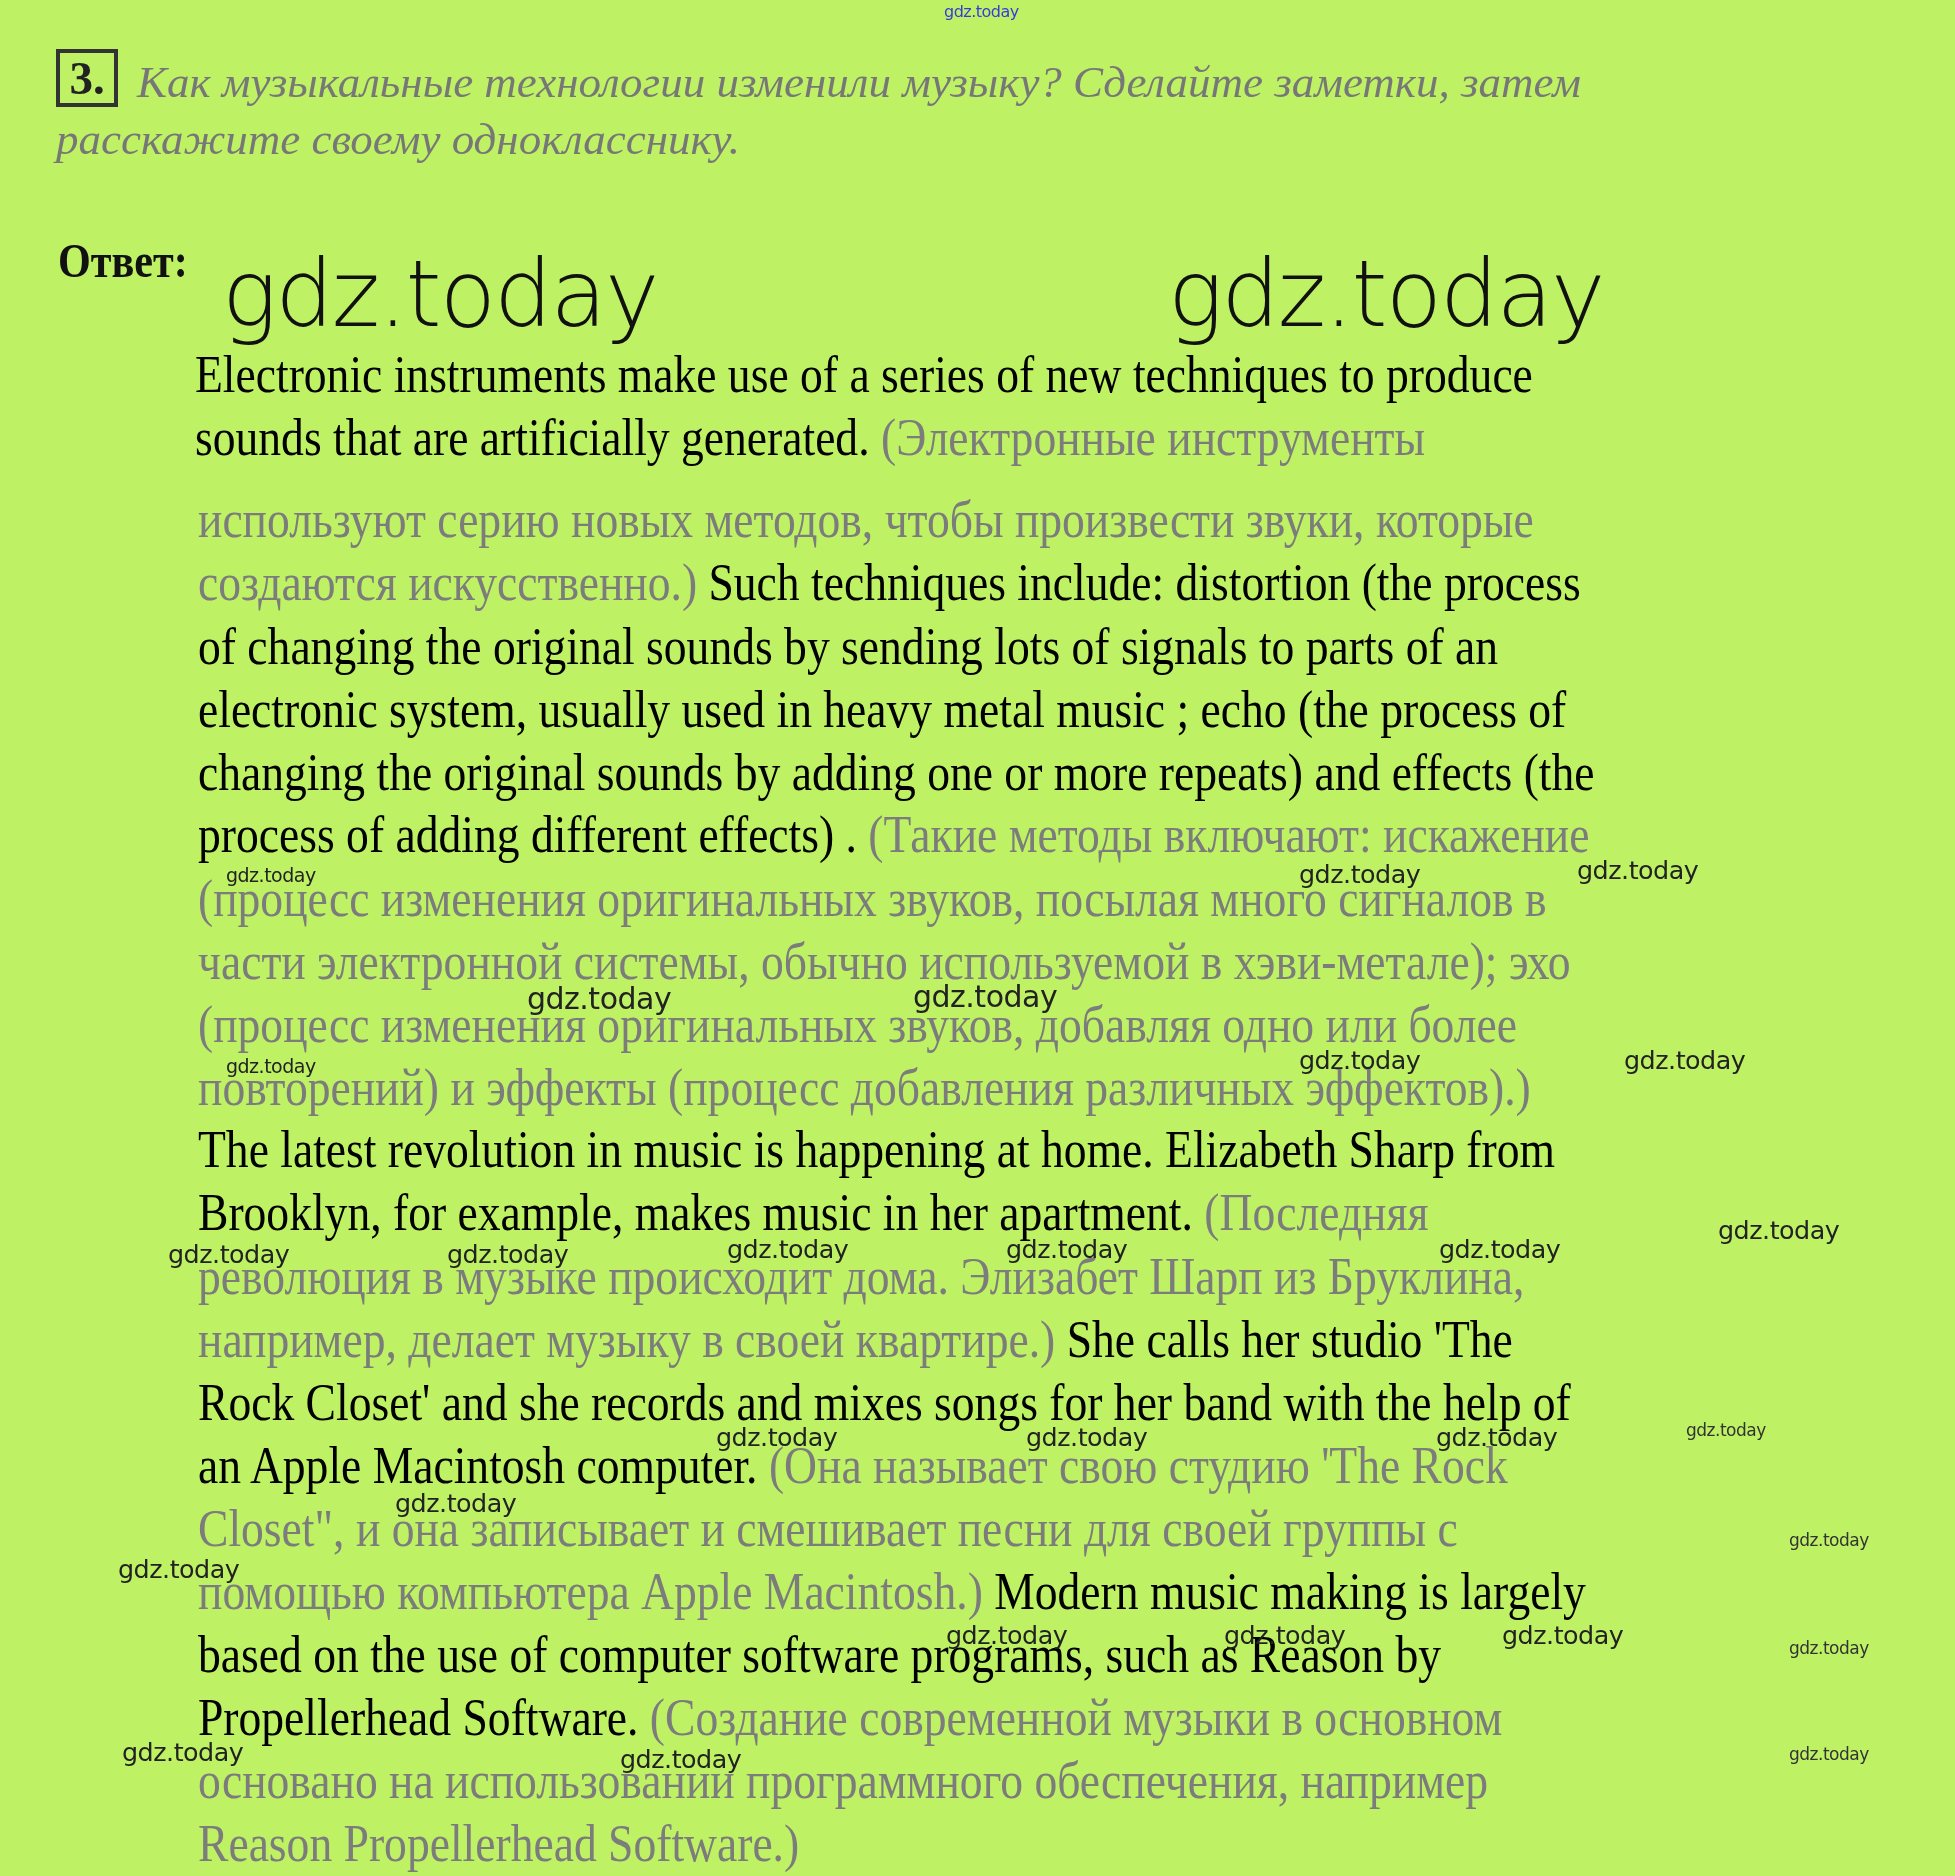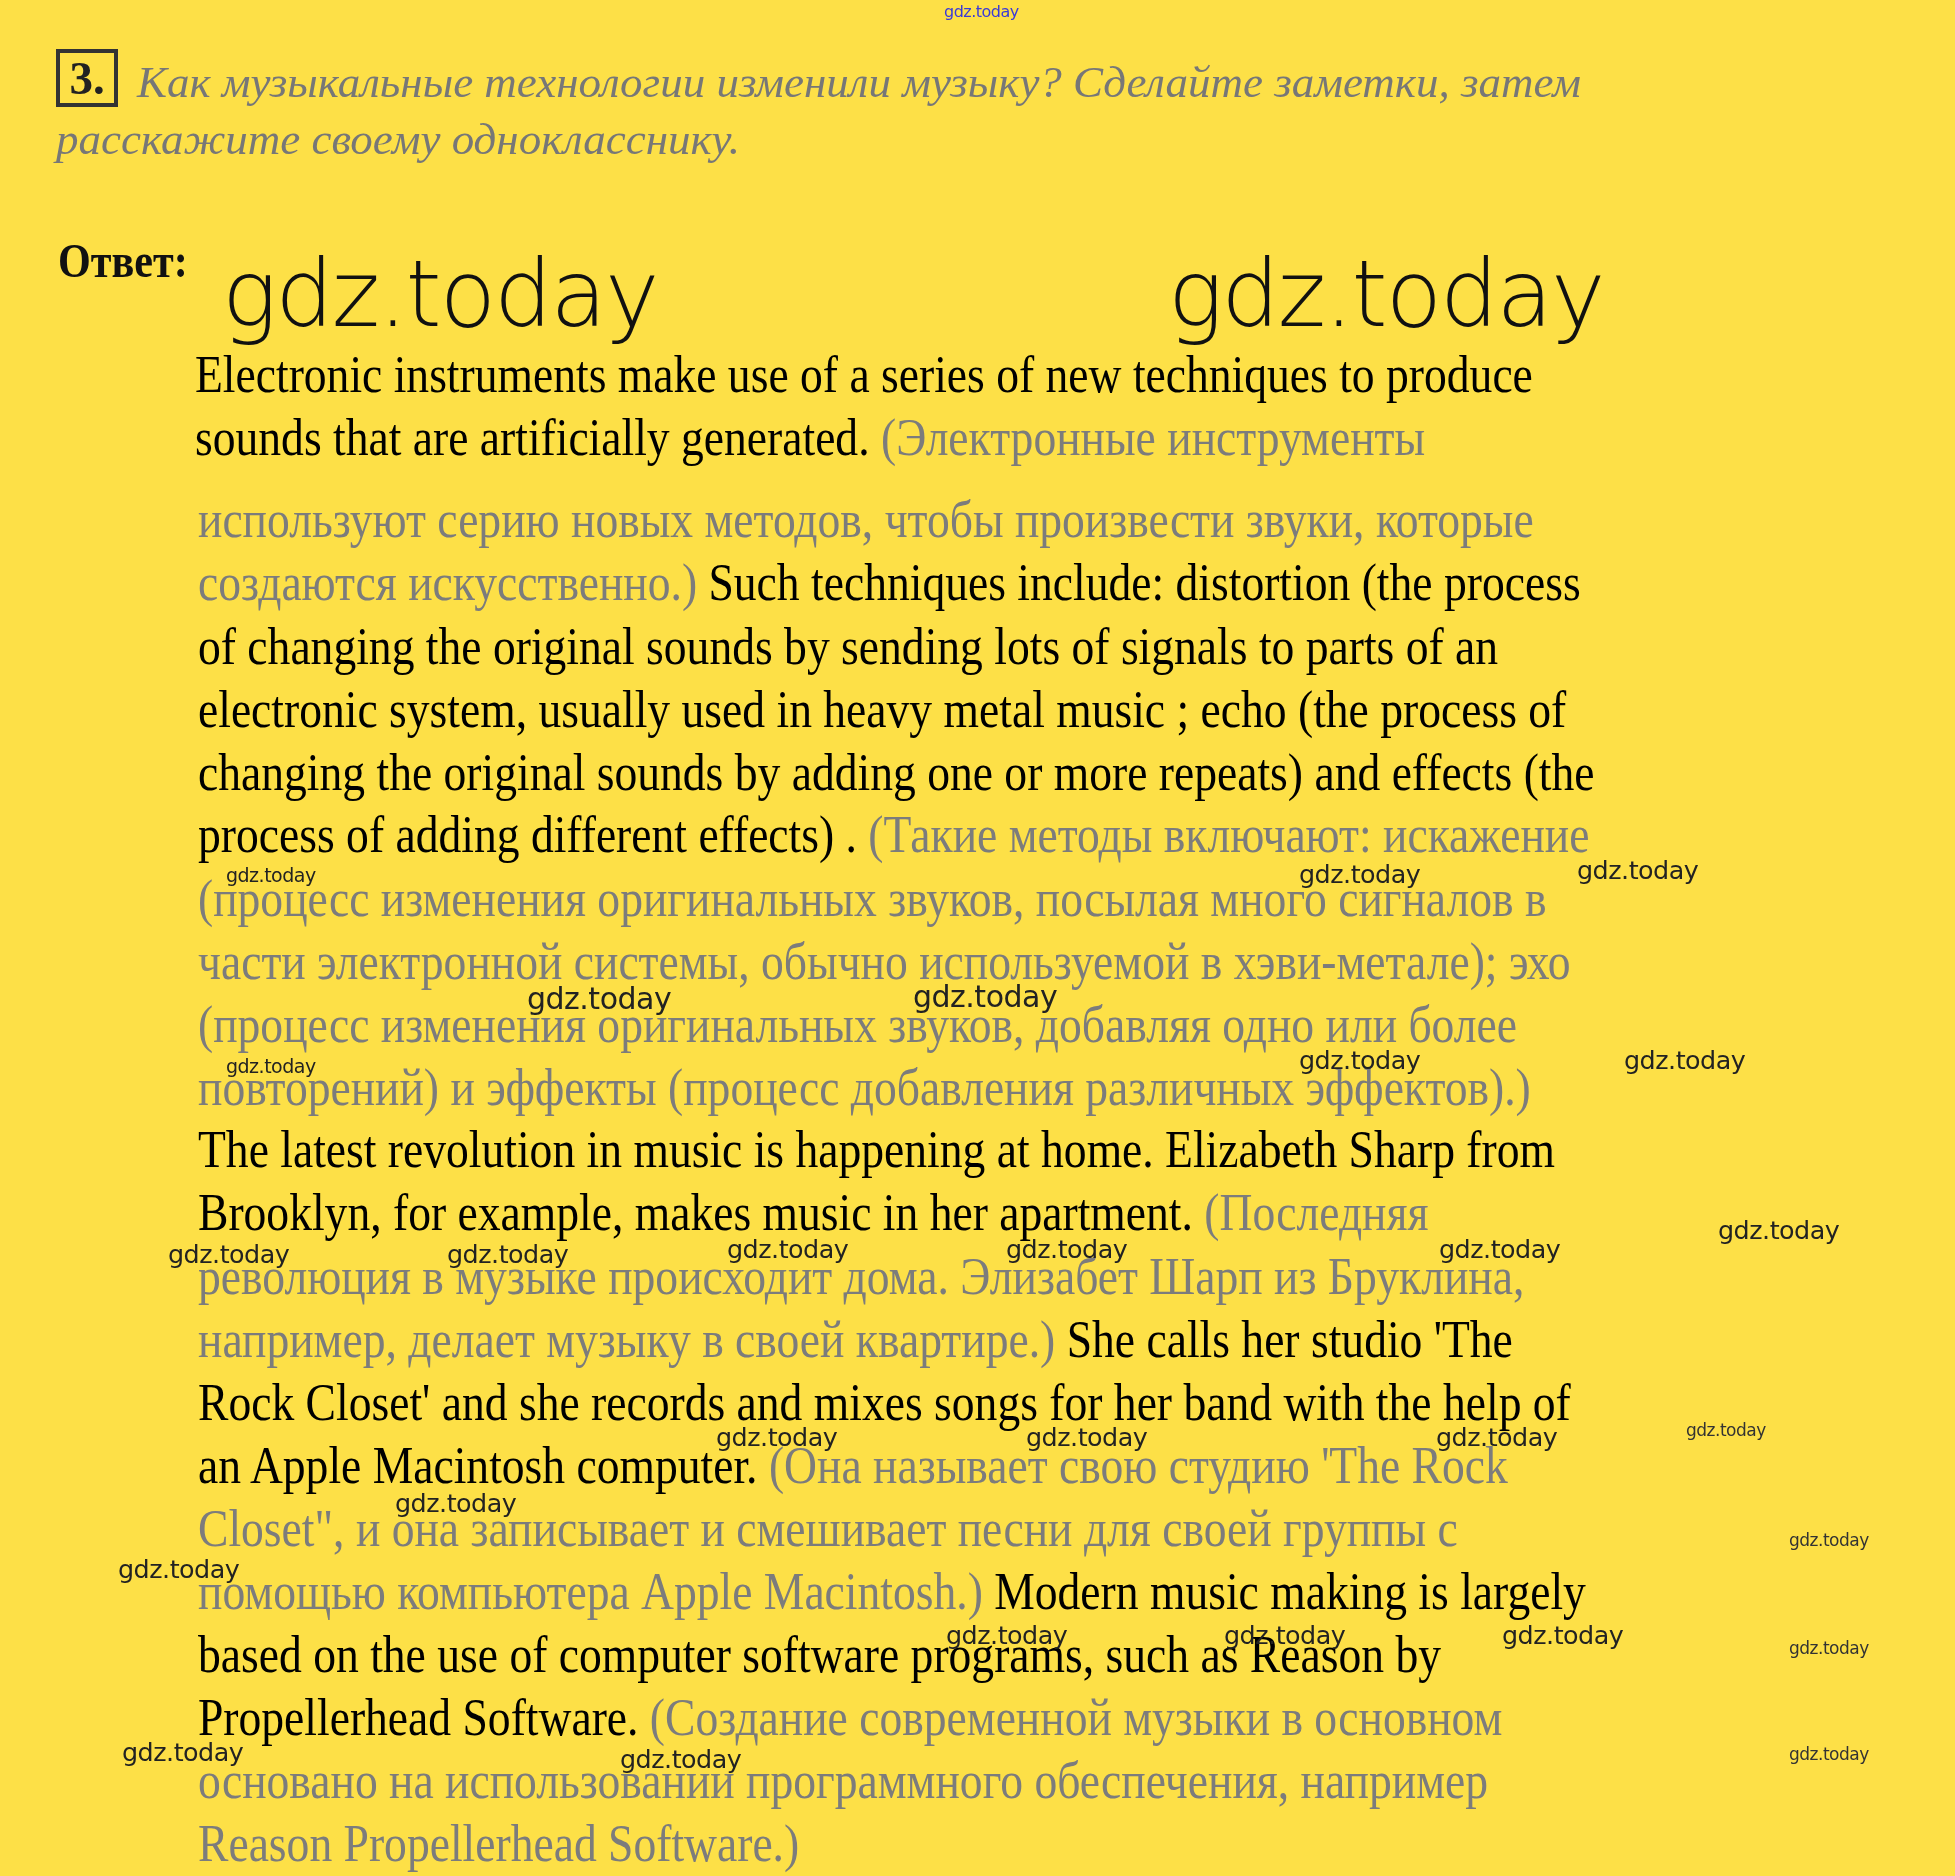--- a/index.html
+++ b/index.html
@@ -1,17 +1,17 @@
 <!DOCTYPE html>
 <html style="font-size:15px"><head>
 <meta charset="utf-8">
 <style>
   html, body { margin: 0; padding: 0; background: #ffffff; }
   body { width: 1956px; height: 1877px; position: relative; overflow: hidden; }
-  .page { position: absolute; left: 0; top: 0; width: 1956px; height: 1877px; background: #fde047; }
+  .page { position: absolute; left: 0; top: 0; width: 1956px; height: 1877px; background: #bef264; }
 
   .top-wm {
     position: absolute; left: 944px; top: 1.9px;
     font-family: "DejaVu Sans", sans-serif; font-size: 16px; color: #3a3ad8;
     letter-spacing: -0.5px;
   }
 
   .task-num {
     position: absolute; left: 56px; top: 49px; width: 62px; height: 58px;
     border: 4.7px solid #333; box-sizing: border-box;

